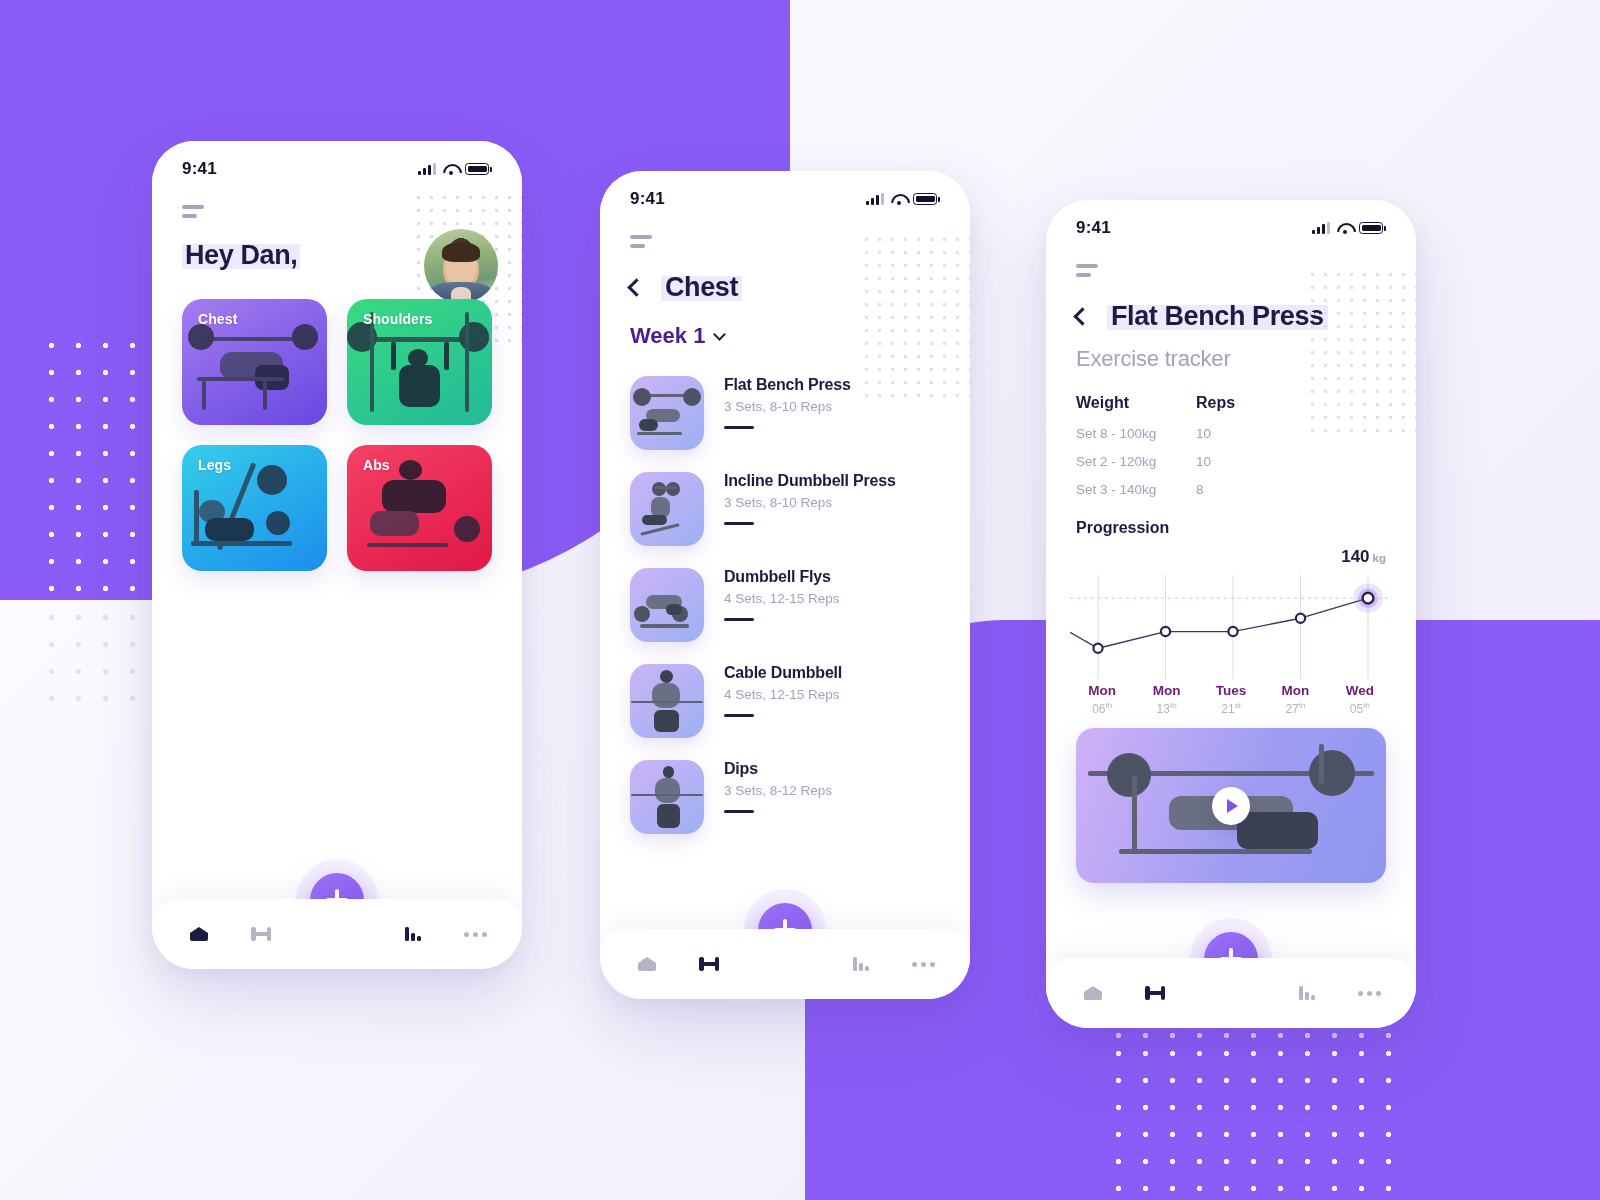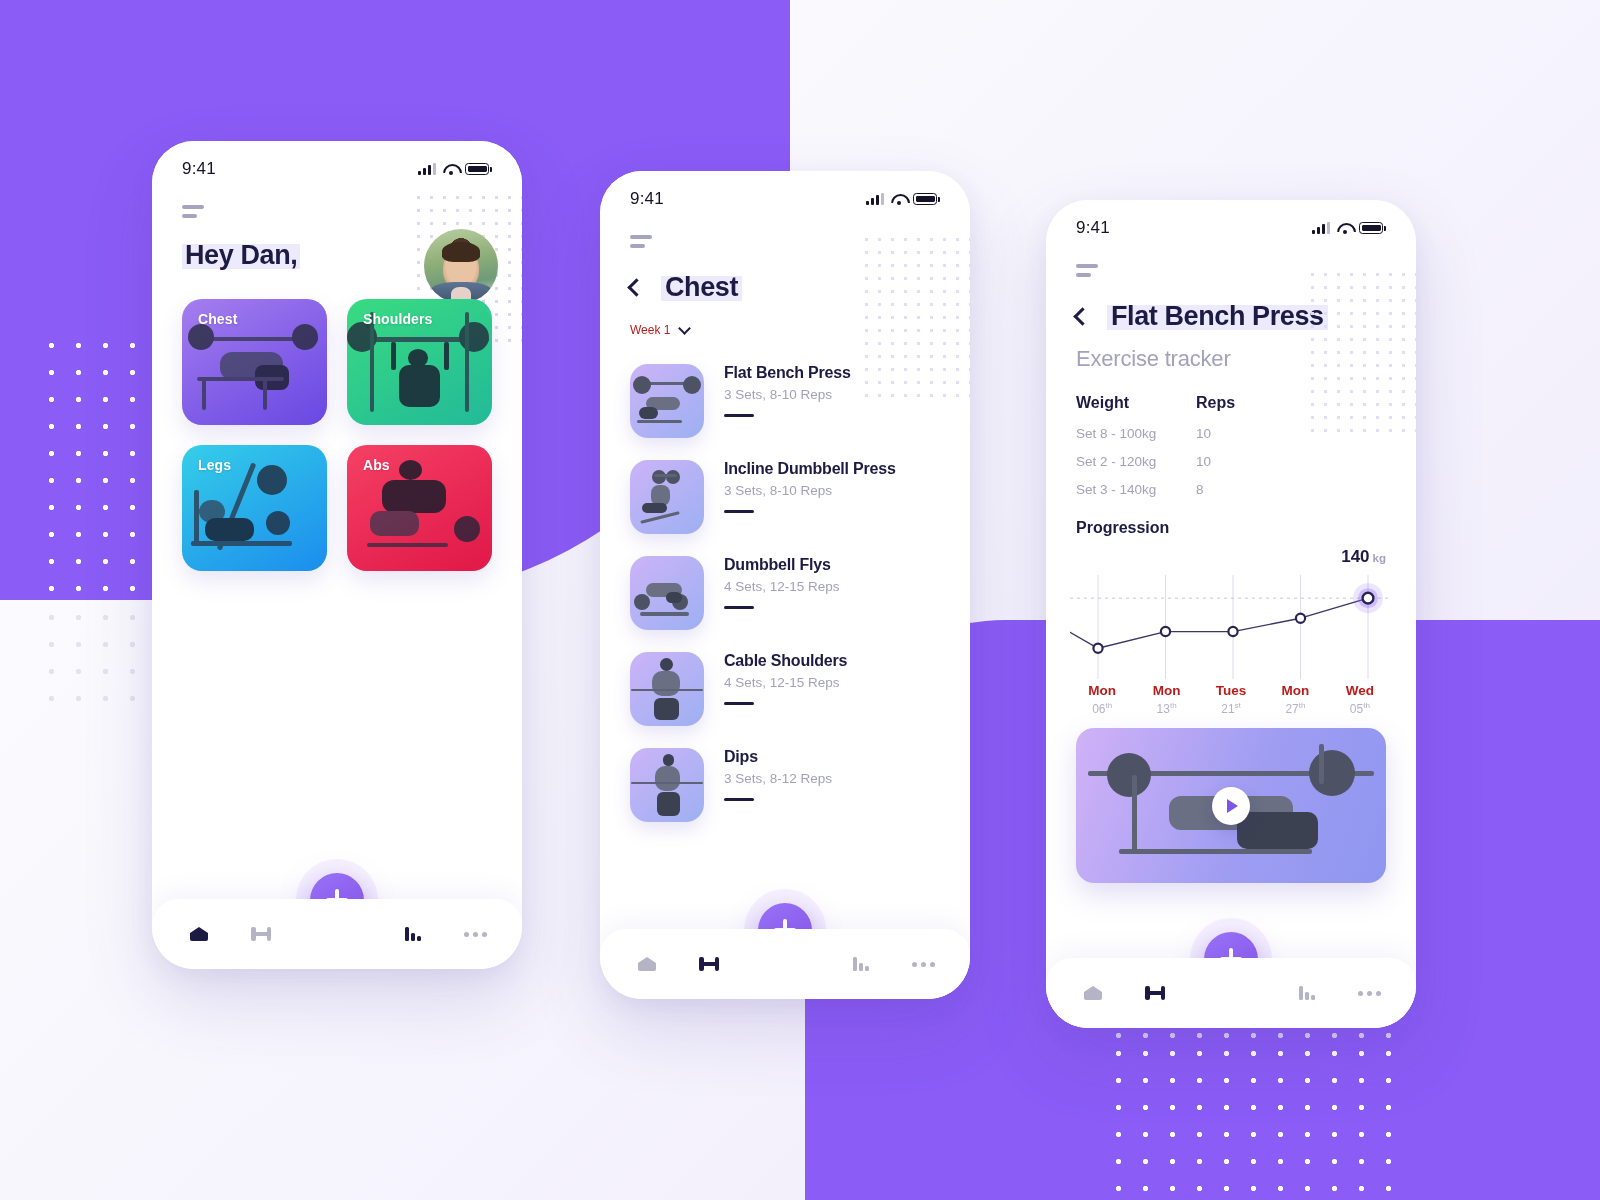--- a/index.html
+++ b/index.html
@@ -46,21 +46,21 @@
   .phone-2 { left: 600px; top: 171px; width: 370px; height: 828px; }
   .phone-3 { left: 1046px; top: 200px; width: 370px; height: 828px; }
 
   .screen { position: relative; width: 100%; height: 100%; background:#fff; }
 
   
   .statusbar {
     display: flex; justify-content: space-between; align-items: center;
     padding: 18px 30px 0 30px;
   }
-  .clock { font-size: 17px; font-weight: 400; color: #15132b; letter-spacing: .2px; }
+  .clock { font-size: 17px; font-weight: 700; color: #15132b; letter-spacing: .2px; }
   .status-icons { display: flex; align-items: center; gap: 7px; }
   .signal { display: flex; align-items: flex-end; gap: 2px; height: 12px; }
   .signal i { width: 3px; background: #15132b; border-radius: 1px; display: block; }
   .signal i:nth-child(1){height:4px}.signal i:nth-child(2){height:7px}
   .signal i:nth-child(3){height:10px}.signal i:nth-child(4){height:12px;background:#bdbbcd}
   .wifi { width: 15px; height: 12px; position: relative; }
   .wifi::before{
     content:''; position:absolute; left:0; top:1px; width:15px; height:15px;
     border:2.6px solid #15132b; border-radius:50%;
     clip-path: polygon(0 0, 100% 0, 100% 48%, 0 48%);
@@ -192,21 +192,21 @@
   .page-head { display:flex; align-items:center; gap: 18px; margin: 24px 0 0 30px; }
   .back-chev { width: 13px; height: 13px; border-left: 3px solid #1d1a43; border-bottom: 3px solid #1d1a43;
                transform: rotate(45deg); cursor:pointer; }
   .page-title {
     font-size: 27px; font-weight: 800; color:#1d1a43; letter-spacing:-.4px; display:inline-block;
     background: linear-gradient(transparent 14%, #eeeafd 14%, #eeeafd 92%, transparent 92%);
     padding: 0 4px;
   }
   .page-sub { margin: 14px 0 0 30px; font-size: 22px; color:#a3a1bb; letter-spacing:-.2px; }
   .week-row { display:flex; align-items:center; gap:10px; margin: 20px 0 0 30px; cursor:pointer; }
-  .week-label { font-size: 12px; font-weight: 400; color:#b91c1c; }
+  .week-label { font-size: 22px; font-weight: 700; color:#4c1d95; }
   .chev-down { width: 9px; height: 9px; border-right: 2.6px solid #1d1a43; border-bottom: 2.6px solid #1d1a43;
                transform: rotate(45deg); margin-bottom: 4px; }
   .ex-list { margin: 16px 0 0 0; }
   .ex-item { display:flex; align-items: flex-start; gap: 20px; padding: 11px 30px; }
   .ex-thumb {
     width: 74px; height: 74px; border-radius: 18px; flex:none; position:relative; overflow:hidden;
     box-shadow: 0 8px 18px rgba(125,105,210,.18);
   }
   .ex-name { font-size: 16px; font-weight: 800; color:#1d1a43; letter-spacing:-.2px; }
   .ex-meta { font-size: 13.5px; color:#a3a1bb; margin-top: 5px; }
@@ -221,21 +221,21 @@
   .tbl-row  { display:flex; font-size: 13.5px; color:#a3a1bb; margin-bottom: 13px; }
   .col-w { width: 120px; }
   .sect-title { margin: 22px 0 0 30px; font-size: 16px; font-weight: 800; color:#1d1a43; }
 
   .chart { position: relative; margin: 10px 24px 16px 24px; height: 165px; }
   .chart-hl { position:absolute; right: 6px; top: 0; font-size: 17px; font-weight: 800; color:#1d1a43; }
   .chart-hl small { font-size: 11.5px; color:#a3a1bb; font-weight: 700; margin-left: 3px; }
   .chart-plot { position:absolute; left:0; right:0; top: 28px; height: 104px; }
   .xlabels { position:absolute; left:0; right:0; top: 136px; display:flex; }
   .xlab { flex:1; text-align:center; }
-  .xlab b { display:block; font-size: 13.5px; font-weight: 800; color:#b91c1c; }
+  .xlab b { display:block; font-size: 13.5px; font-weight: 800; color:#701a75; }
   .xlab span { display:block; font-size: 12px; color:#b4b2c6; margin-top: 3px; }
   .xlab span sup { font-size: 8px; }
 
   .video-card {
     margin: 16px 30px 0 30px; height: 155px; border-radius: 18px; position: relative; overflow:hidden;
     box-shadow: 0 12px 28px rgba(125,105,210,.22);
   }
   .play-btn {
     position:absolute; left:50%; top:50%; transform: translate(-50%,-50%);
     width: 38px; height: 38px; border-radius:50%; background:#fff;
@@ -483,21 +483,21 @@
         <div class="ex-thumb">
           <div style="position:absolute;inset:0;background:linear-gradient(140deg,#cbb4f7,#9db0f2)"></div>
           <div class="gym">
             <div class="body dark" style="left:40%;top:8%;width:18%;height:18%;border-radius:50%"></div>
             <div class="body" style="left:30%;top:26%;width:38%;height:34%;border-radius:10px"></div>
             <div class="bar" style="left:2%;top:50%;width:96%;height:2px"></div>
             <div class="body dark" style="left:32%;top:62%;width:34%;height:30%;border-radius:6px"></div>
           </div>
         </div>
         <div>
-          <div class="ex-name">Cable Shoulders</div>
+          <div class="ex-name">Cable Dumbbell</div>
           <div class="ex-meta">4 Sets, 12-15 Reps</div>
           <div class="ex-rule"></div>
         </div>
       </div>
       <div class="ex-item">
         <div class="ex-thumb">
           <div style="position:absolute;inset:0;background:linear-gradient(140deg,#cbb4f7,#9db0f2)"></div>
           <div class="gym">
             <div class="body dark" style="left:44%;top:8%;width:16%;height:16%;border-radius:50%"></div>
             <div class="body" style="left:34%;top:24%;width:34%;height:34%;border-radius:10px"></div>

